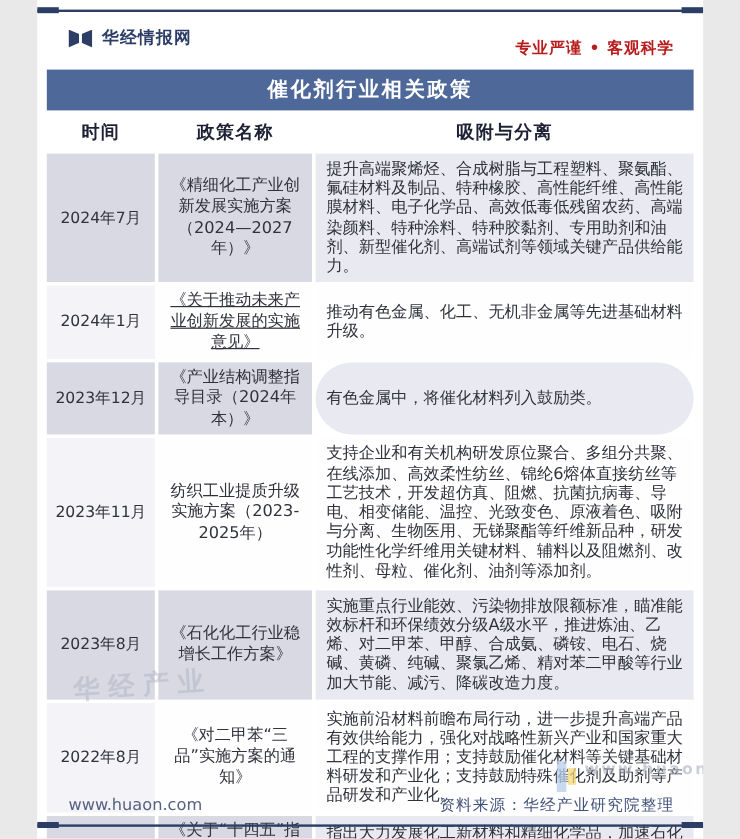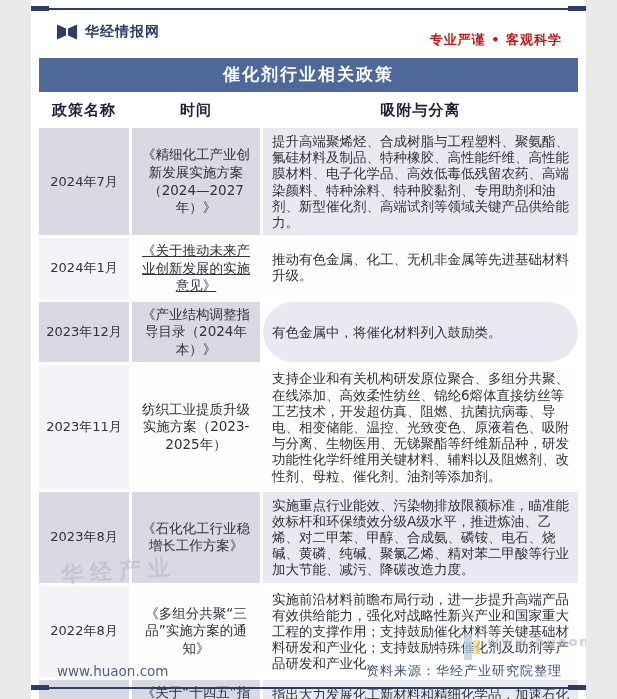--- a/index.html
+++ b/index.html
@@ -117,35 +117,35 @@
         </span>
       <span>华经情报网</span>
     </div>
     <div class="slogan">专业严谨 • 客观科学</div>
   </div>
 
   <div class="banner">催化剂行业相关政策</div>
 
   <div class="ptable">
     <div class="thead">
+      <div class="hcell">时间</div>
       <div class="hcell">政策名称</div>
-      <div class="hcell">时间</div>
       <div class="hcell">吸附与分离</div>
     </div>
     <div id="tbody">
   <div class="trow odd">
     <div class="cell date" style="min-height: 92px;">2024年7月</div>
     <div class="cell policy" style="min-height: 92px;">《精细化工产业创新发展实施方案（2024—2027年）》</div>
     <div class="cell content" style="min-height: 92px;">提升高端聚烯烃、合成树脂与工程塑料、聚氨酯、氟硅材料及制品、特种橡胶、高性能纤维、高性能膜材料、电子化学品、高效低毒低残留农药、高端染颜料、特种涂料、特种胶黏剂、专用助剂和油剂、新型催化剂、高端试剂等领域关键产品供给能力。</div>
   </div>
 
   <div class="trow even">
     <div class="cell date" style="min-height: 60px;">2024年1月</div>
     <div class="cell policy" style="min-height: 60px; text-decoration: underline;">《关于推动未来产业创新发展的实施意见》</div>
-    <div class="cell content" style="min-height: 60px; font-family: Liberation Serif, serif;">推动有色金属、化工、无机非金属等先进基础材料升级。</div>
+    <div class="cell content" style="min-height: 60px;">推动有色金属、化工、无机非金属等先进基础材料升级。</div>
   </div>
 
   <div class="trow odd">
     <div class="cell date" style="min-height: 57px;">2023年12月</div>
     <div class="cell policy" style="min-height: 57px;">《产业结构调整指导目录（2024年本）》</div>
     <div class="cell content" style="min-height: 57px; border-radius: 30px;">有色金属中，将催化材料列入鼓励类。</div>
   </div>
 
   <div class="trow even">
     <div class="cell date" style="min-height: 114px;">2023年11月</div>
@@ -154,21 +154,21 @@
   </div>
 
   <div class="trow odd">
     <div class="cell date" style="min-height: 71px;">2023年8月</div>
     <div class="cell policy" style="min-height: 71px;">《石化化工行业稳增长工作方案》</div>
     <div class="cell content" style="min-height: 71px;">实施重点行业能效、污染物排放限额标准，瞄准能效标杆和环保绩效分级A级水平，推进炼油、乙烯、对二甲苯、甲醇、合成氨、磷铵、电石、烧碱、黄磷、纯碱、聚氯乙烯、精对苯二甲酸等行业加大节能、减污、降碳改造力度。</div>
   </div>
 
   <div class="trow even">
     <div class="cell date" style="min-height: 75px;">2022年8月</div>
-    <div class="cell policy" style="min-height: 75px;">《多组分共聚“三品”实施方案的通知》</div>
+    <div class="cell policy" style="min-height: 75px;">《对二甲苯“三品”实施方案的通知》</div>
     <div class="cell content" style="min-height: 75px;">实施前沿材料前瞻布局行动，进一步提升高端产品有效供给能力，强化对战略性新兴产业和国家重大工程的支撑作用；支持鼓励催化材料等关键基础材料研发和产业化；支持鼓励特殊催化剂及助剂等产品研发和产业化。</div>
   </div>
 
   <div class="trow odd">
     <div class="cell date" style="min-height: 75px;">2022年3月</div>
     <div class="cell policy" style="min-height: 75px;">《关于“十四五”指出大力发展化工新材料和精细化学品》</div>
     <div class="cell content" style="min-height: 75px;">指出大力发展化工新材料和精细化学品，加速石化化工行业质量变革、效率变革、动力变革，有序推进炼化项目“降油增化”，延长石化产业链。增强高端聚合物、专用化学品等产品供给能力。</div>
   </div>
 </div>
   </div>

